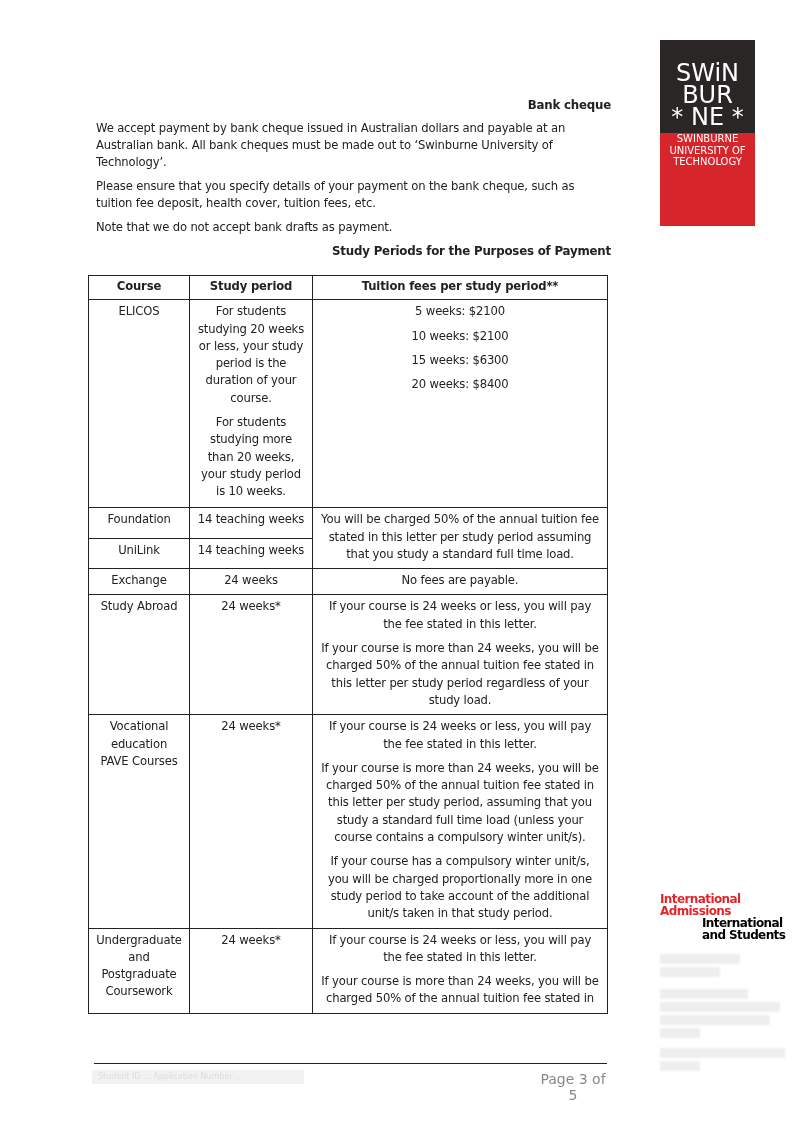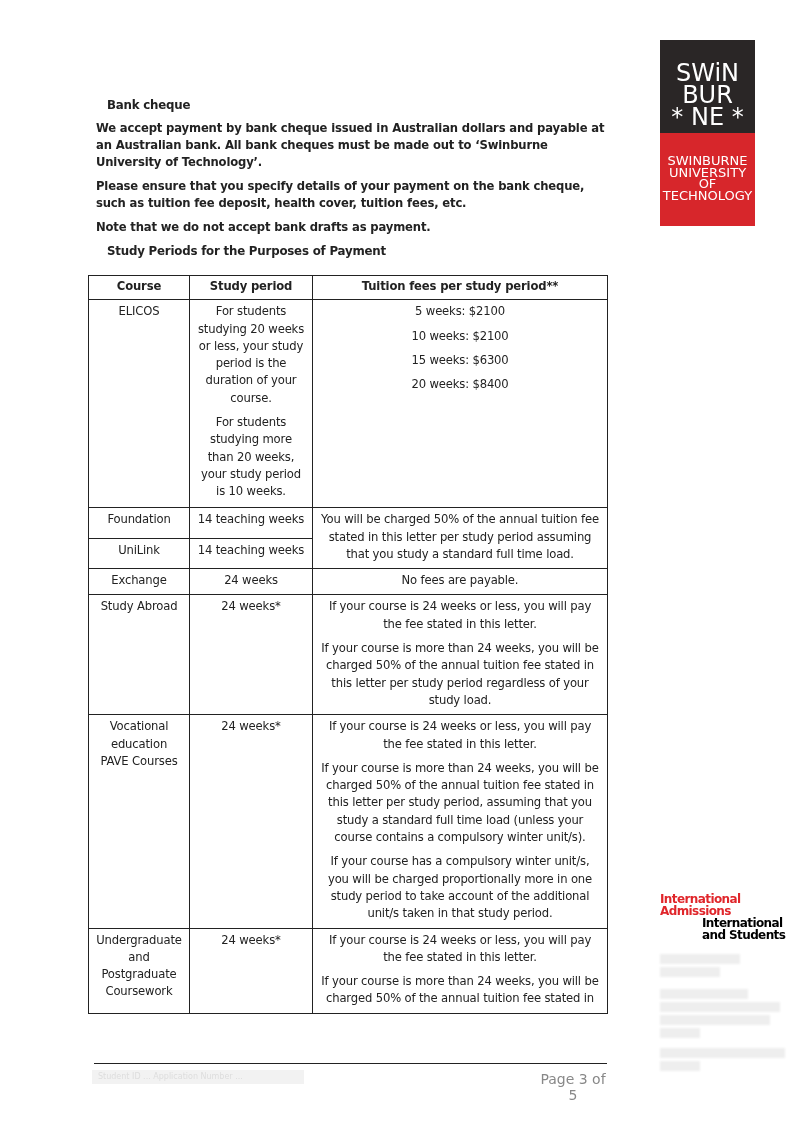--- a/index.html
+++ b/index.html
@@ -1,30 +1,30 @@
 <!DOCTYPE html>
 <html><head>
 <meta charset="utf-8">
 <style>
   html, body { margin:0; padding:0; background:#fff; }
   body { width:794px; height:1123px; position:relative; overflow:hidden;
          font-family:"DejaVu Sans","Liberation Sans",sans-serif; color:#222; }
   .page { position:absolute; left:0; top:0; width:794px; height:1123px; }
   .content { position:absolute; left:96px; top:97px; width:515px; font-size:11.6px; line-height:17px; }
-  .h { font-weight:bold; font-size:11.8px; margin:0 0 6px 11px; letter-spacing:-0.2px; }
-  .p { margin:6px 0 7px 0; letter-spacing:-0.15px;font-weight:bold; }
+  .h { font-weight:bold; font-size:11.8px; margin:0 0 6px 0; letter-spacing:-0.2px;text-align:right; }
+  .p { margin:6px 0 7px 0; letter-spacing:-0.15px; }
   table { border-collapse:collapse; position:absolute; left:88px; top:275px; width:520px; font-size:11.6px; line-height:17.3px; letter-spacing:-0.15px; }
   td, th { border:1px solid #222; vertical-align:top; padding:3px 7px 5px 7px; text-align:center; }
   th { font-weight:bold; font-size:11.6px; padding:2px 7px 4px 7px; }
   td p { margin:0 0 7px 0; }
   td p:last-child { margin-bottom:0; }
   .col1 { width:86px; } .col2 { width:108px; }
   .logo { position:absolute; left:660px; top:40px; width:95px; height:186px; }
   .logo-top { background:#2a2626; height:93px; color:#fff; text-align:center; font-family:"DejaVu Sans",sans-serif; font-size:24px; line-height:22px; padding-top:22px; box-sizing:border-box; letter-spacing:0px; }
-  .logo-bot { background:#d7262b; height:93px; color:#fff; text-align:center; font-size:13px; line-height:11.5px; padding-top:22px; box-sizing:border-box; }
+  .logo-bot { background:#d7262b; height:93px; color:#fff; text-align:center; font-size:10px; line-height:11.5px; box-sizing:border-box; }
   .side { position:absolute; left:660px; top:893px; width:135px; font-size:12px; line-height:12px; }
   .side .red { color:#e0262b; font-weight:bold; letter-spacing:-0.6px; }
   .side .blk { color:#000; font-weight:bold; letter-spacing:-0.6px;margin-left:42px; }
   .blur { background:#eee; height:10px; margin:3px 0; filter:blur(1px); }
   .footer-line { position:absolute; left:94px; top:1063px; width:513px; border-top:1px solid #222; }
   .footer-left { position:absolute; left:92px; top:1070px; width:212px; height:14px; background:#f2f2f2; color:#ddd; font-size:8px; line-height:14px; padding-left:6px; box-sizing:border-box; filter:blur(0.5px); }
   .footer-right { position:absolute; left:540px; top:1071px; width:66px; text-align:center; color:#888; font-size:14px; }
 </style>
 </head>
 <body>

